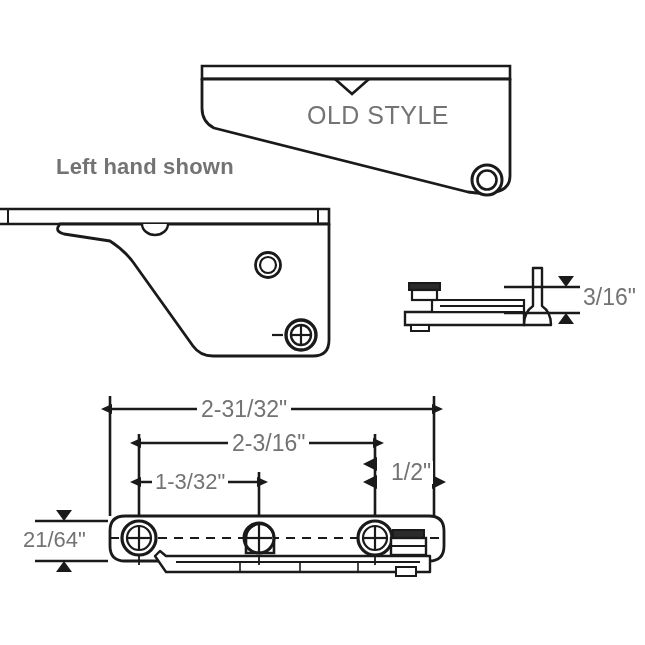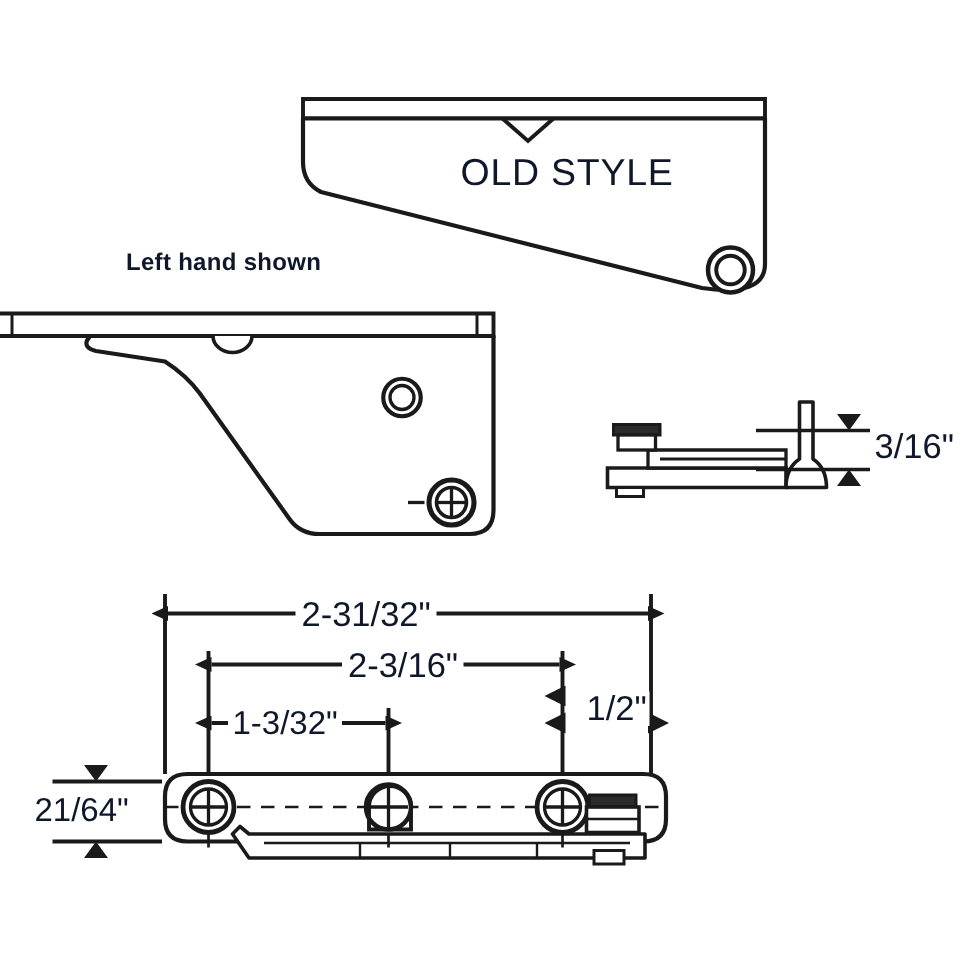--- a/index.html
+++ b/index.html
@@ -21,37 +21,36 @@
   #drawing {
     position: absolute;
     left: 0;
     top: 0;
     width: 645px;
     height: 645px;
     display: block;
   }
   .lbl {
     position: absolute;
-    color: #0f172a;
+    color: #737373;
     white-space: nowrap;
     line-height: 1;
   }
   #label-old-style {
     left: 307px;
     top: 103px;
     font-size: 25px;
     letter-spacing: 0.5px;
   }
   #label-left-hand {
     left: 56px;
-    top: 168px;
-    font-size: 16px;
+    top: 156px;
+    font-size: 22px;
     font-weight: bold;
     letter-spacing: 0.2px;
-    margin-left: 28px;
   }
   #label-dim-thickness {
     left: 583px;
     top: 286px;
     font-size: 23px;
   }
   #label-dim-overall {
     left: 197px;
     top: 398px;
     font-size: 23px;

